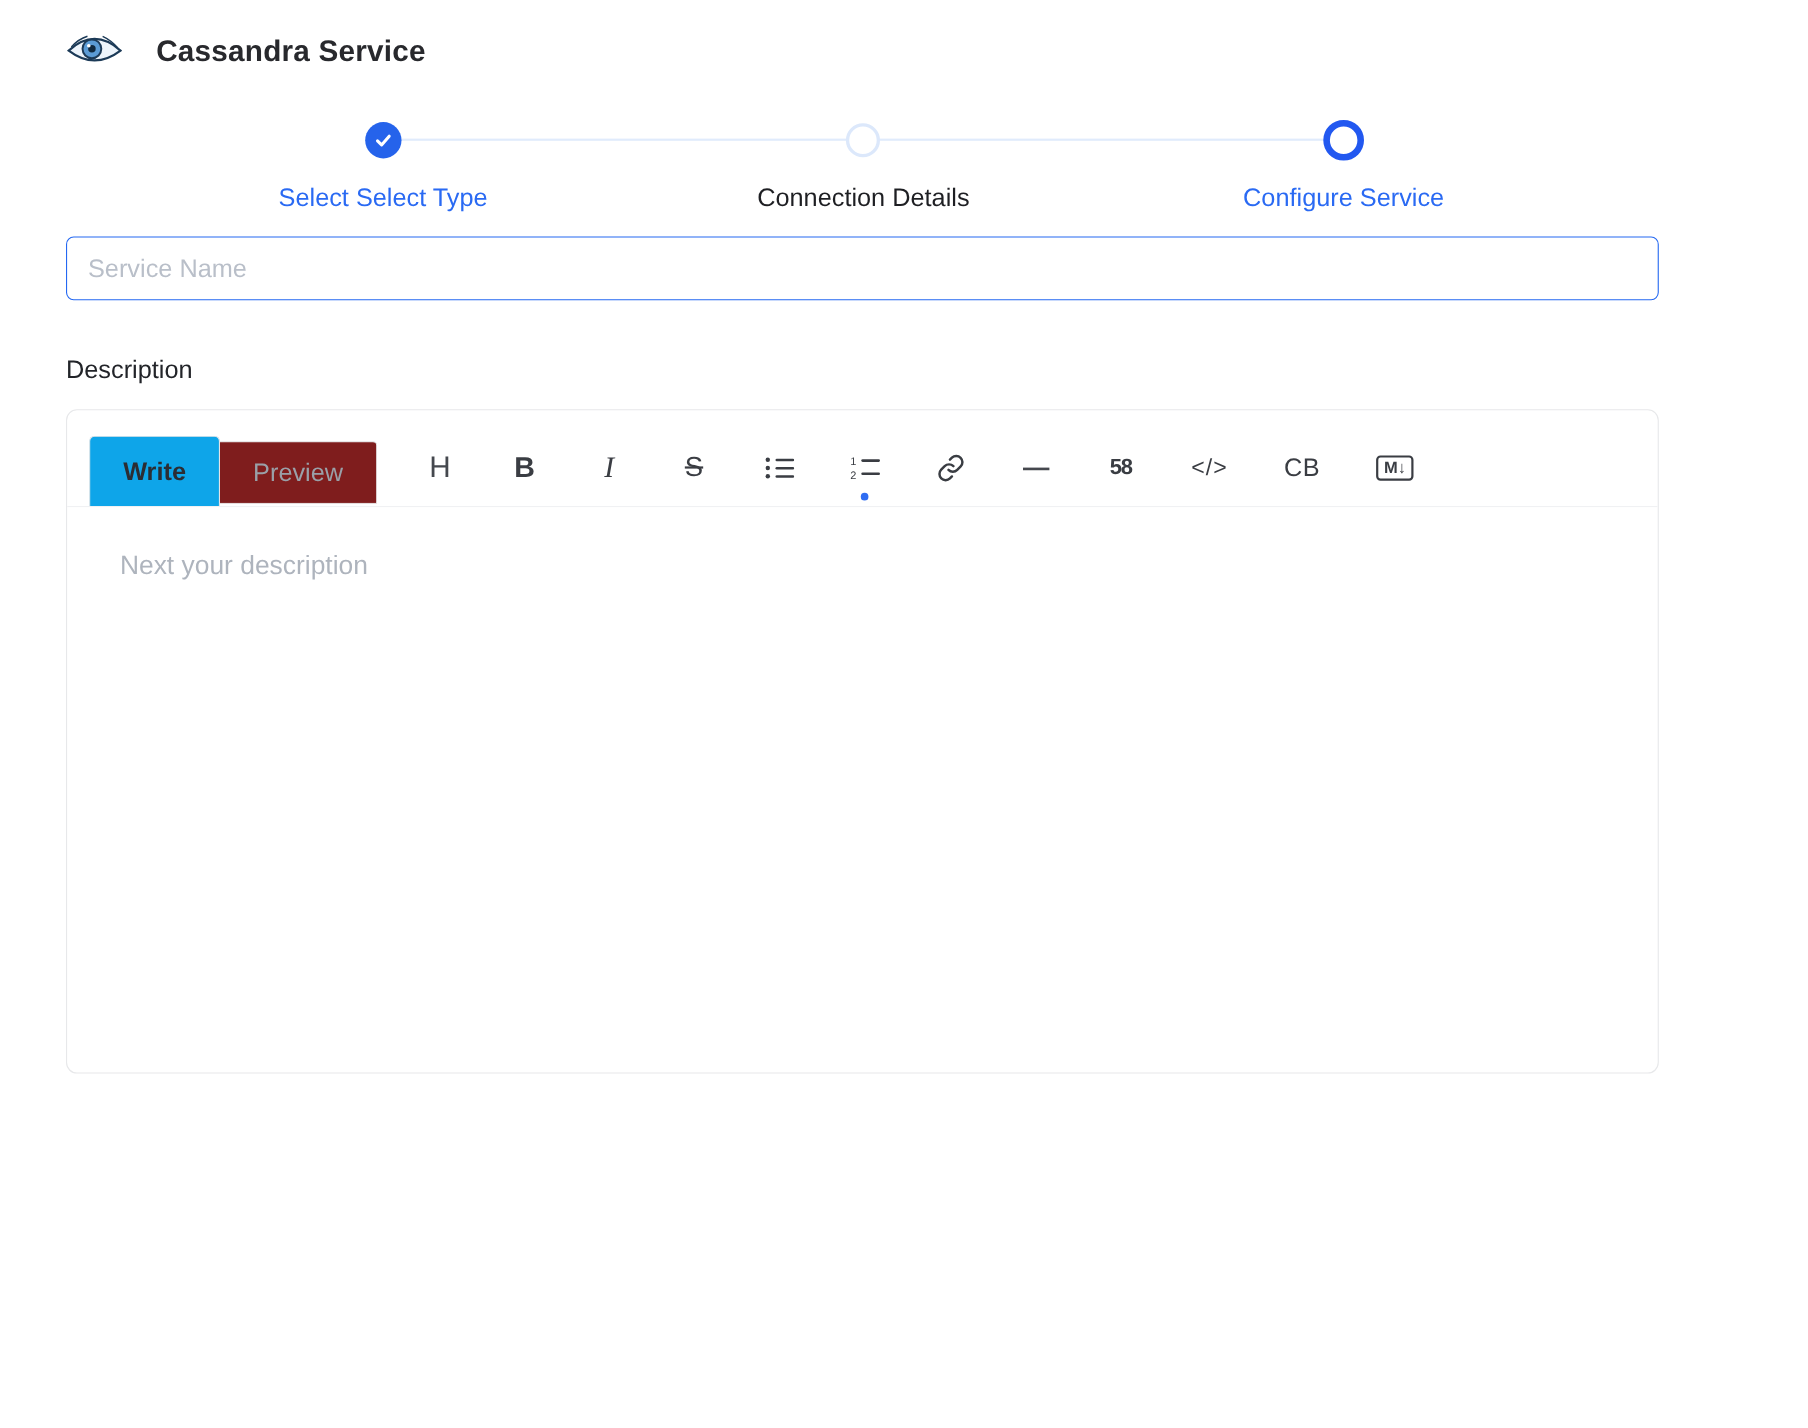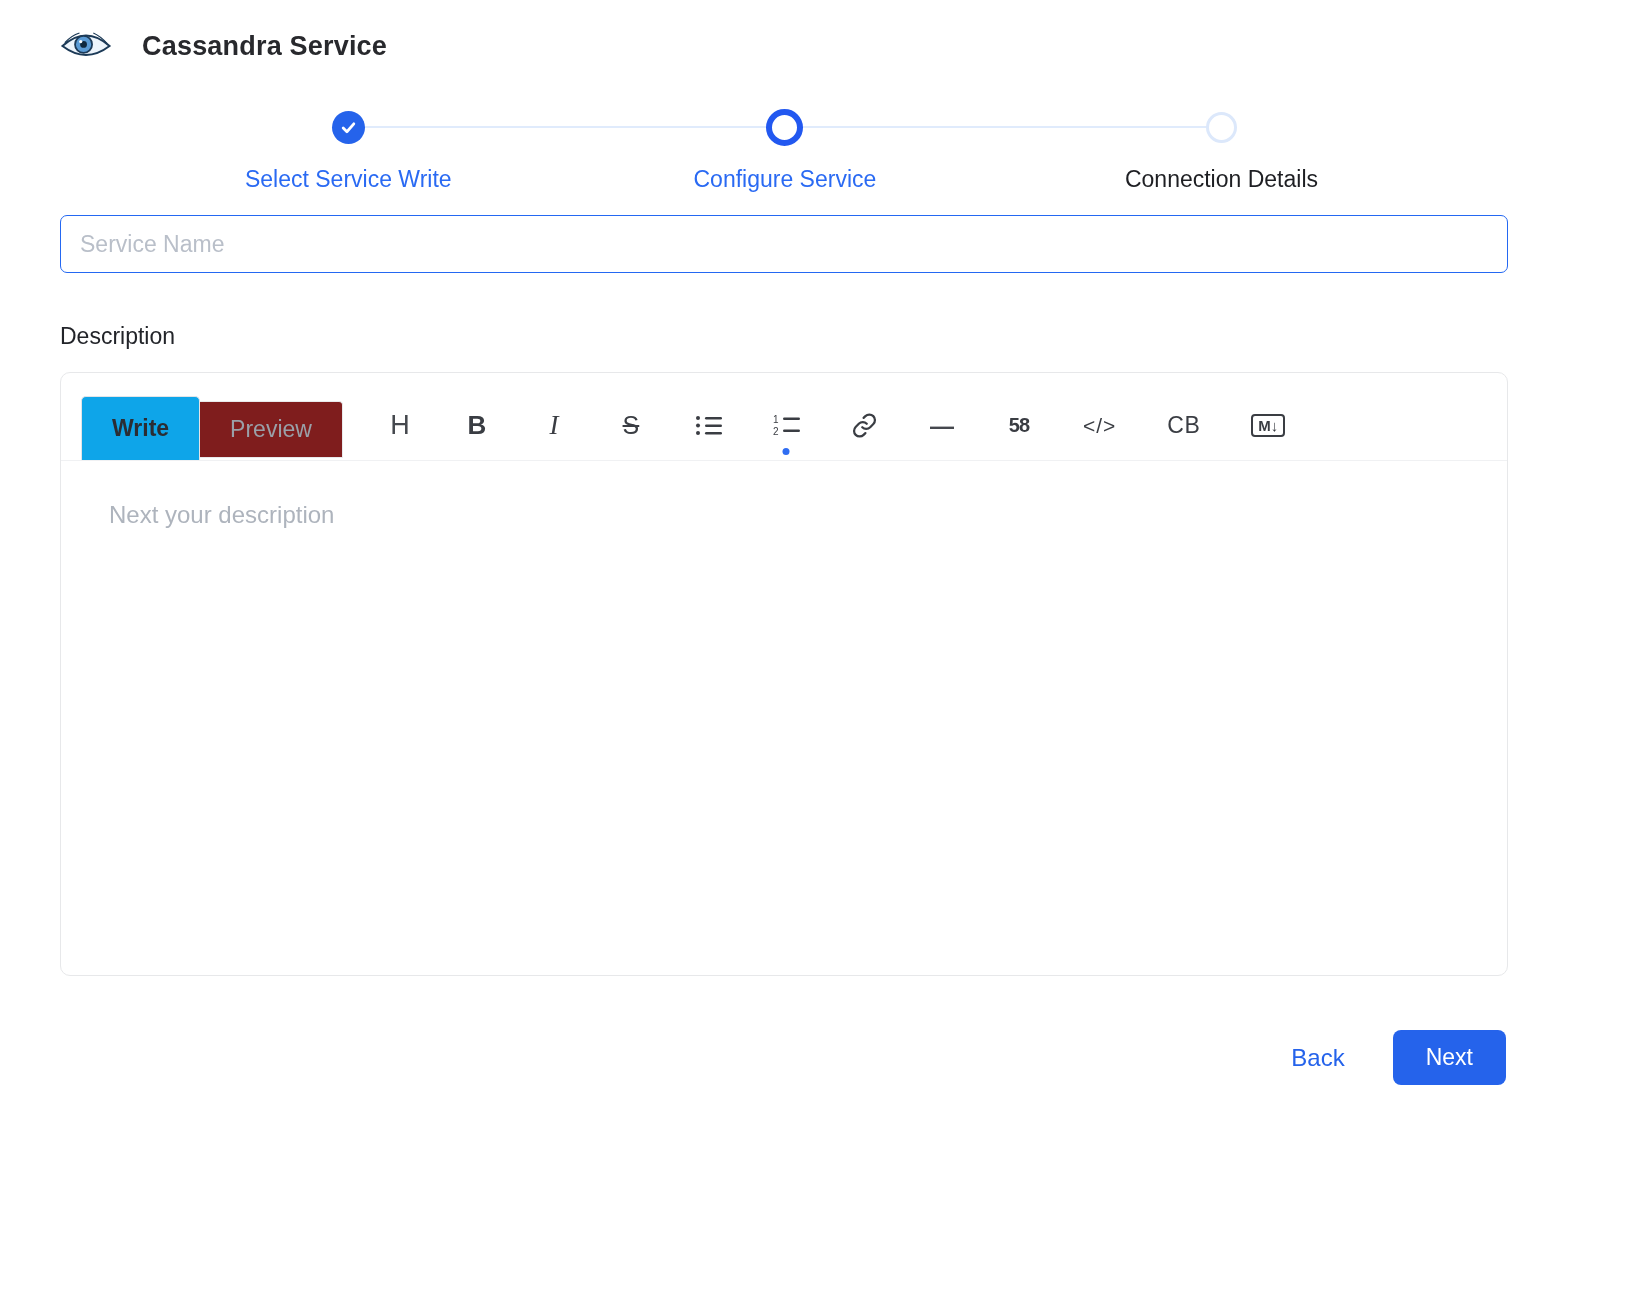--- a/index.html
+++ b/index.html
@@ -143,33 +143,33 @@
     <div class="stepper-line"></div>
     <div class="steps">
       <div class="step">
         <div class="circle-wrap">
           <div class="circle completed">
             <svg viewBox="0 0 16 16">
                 <path d="M3 8.5 L6.5 12 L13 4.5" fill="none" stroke="#ffffff" stroke-width="2.6" stroke-linecap="round" stroke-linejoin="round"></path>
               </svg>
           </div>
         </div>
-        <div class="step-label blue">Select Service Write</div>
+        <div class="step-label blue">Select Select Type</div>
+      </div>
+      <div class="step">
+        <div class="circle-wrap">
+          <div class="circle pending"></div>
+        </div>
+        <div class="step-label dark">Connection Details</div>
       </div>
       <div class="step">
         <div class="circle-wrap">
           <div class="circle active"></div>
         </div>
         <div class="step-label blue">Configure Service</div>
-      </div>
-      <div class="step">
-        <div class="circle-wrap">
-          <div class="circle pending"></div>
-        </div>
-        <div class="step-label dark">Connection Details</div>
       </div>
     </div>
   </div>
 
   
   <input class="text-input" type="text" autofocus="" placeholder="Service Name" style="">
 
   
   <div class="field-label desc-label">Description</div>
 
@@ -217,18 +217,14 @@
           <span>M↓</span>
         </button>
       </div>
     </div>
     <div class="editor-body">
       <div class="editor-placeholder">Next your description</div>
     </div>
   </div>
 
   
-  <div class="footer">
-    <button class="back-link">Back</button>
-    <button class="next-btn">Next</button>
-  </div>
 
 </div>
 
 </body></html>

